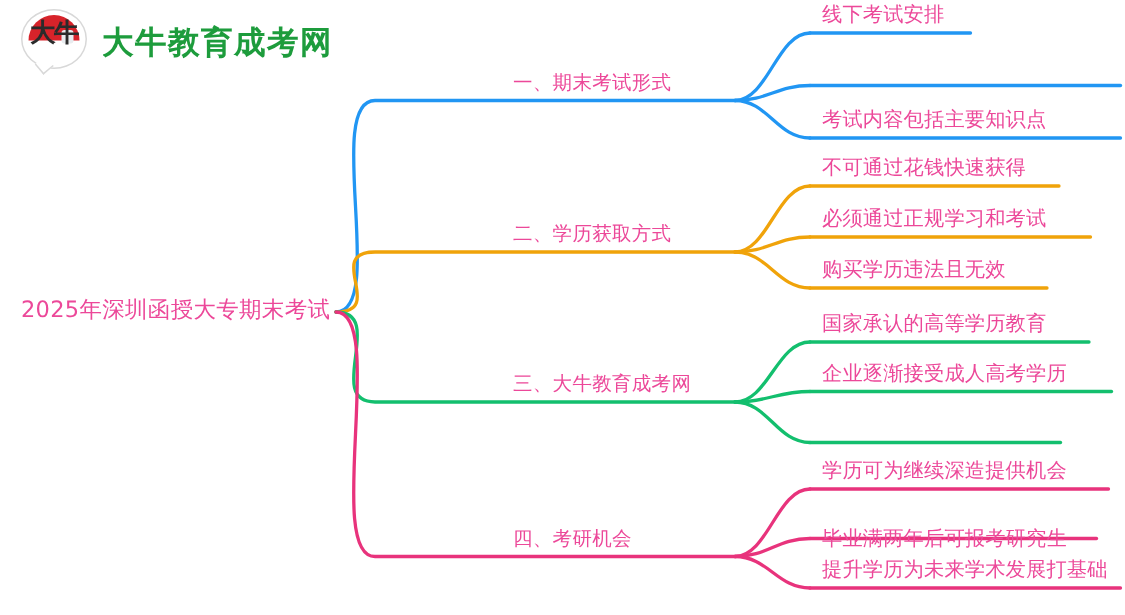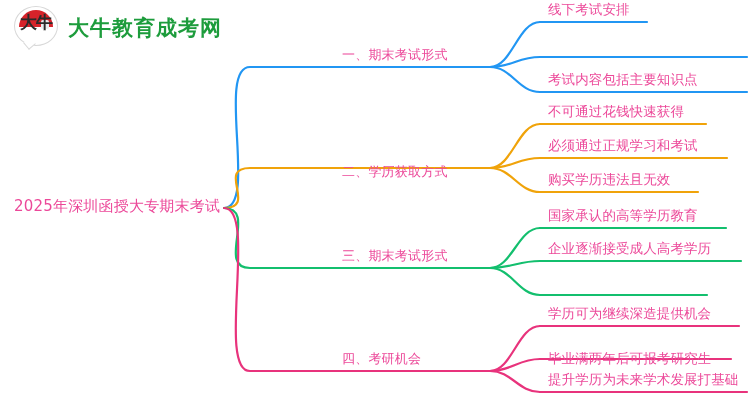--- a/index.html
+++ b/index.html
@@ -128,24 +128,24 @@
     <div class="logo-text">
       <div class="logo-title">大牛教育成考网</div>
     </div>
   </div>
 
   <div class="node root-node">2025年深圳函授大专期末考试</div>
 
 <div class="node branch-node" style="left: 342px; top: 67px;">一、期末考试形式</div>
     <div class="node leaf-node" style="left: 548px; top: 22px;">线下考试安排</div>
     <div class="node leaf-node" style="left: 548px; top: 92px;">考试内容包括主要知识点</div>
-    <div class="node branch-node" style="left: 342px; top: 184px;">二、学历获取方式</div>
+    <div class="node branch-node" style="left: 342px; top: 168px;">二、学历获取方式</div>
     <div class="node leaf-node" style="left: 548px; top: 124px;">不可通过花钱快速获得</div>
     <div class="node leaf-node" style="left: 548px; top: 158px;">必须通过正规学习和考试</div>
     <div class="node leaf-node" style="left: 548px; top: 192px;">购买学历违法且无效</div>
-    <div class="node branch-node" style="left: 342px; top: 268px;">三、期末考试形式</div>
+    <div class="node branch-node" style="left: 342px; top: 268px;">三、大牛教育成考网</div>
     <div class="node leaf-node" style="left: 548px; top: 228px;">国家承认的高等学历教育</div>
     <div class="node leaf-node" style="left: 548px; top: 261px;">企业逐渐接受成人高考学历</div>
     <div class="node branch-node" style="left: 342px; top: 371px;">四、考研机会</div>
     <div class="node leaf-node" style="left: 548px; top: 326px;">学历可为继续深造提供机会</div>
     <div class="node leaf-node" style="left: 548px; top: 371px;">毕业满两年后可报考研究生</div>
     <div class="node leaf-node" style="left: 548px; top: 392px;">提升学历为未来学术发展打基础</div>
   </div>
 
 </body></html>

